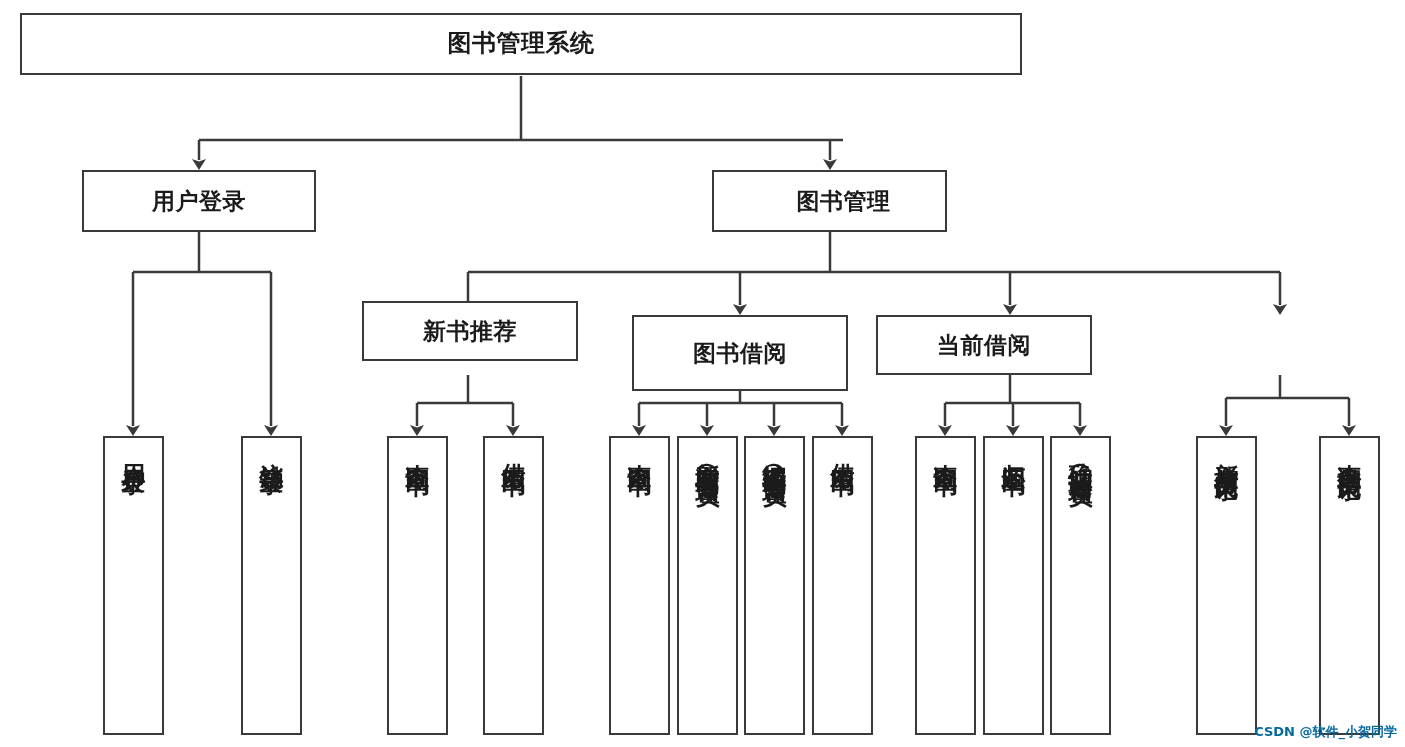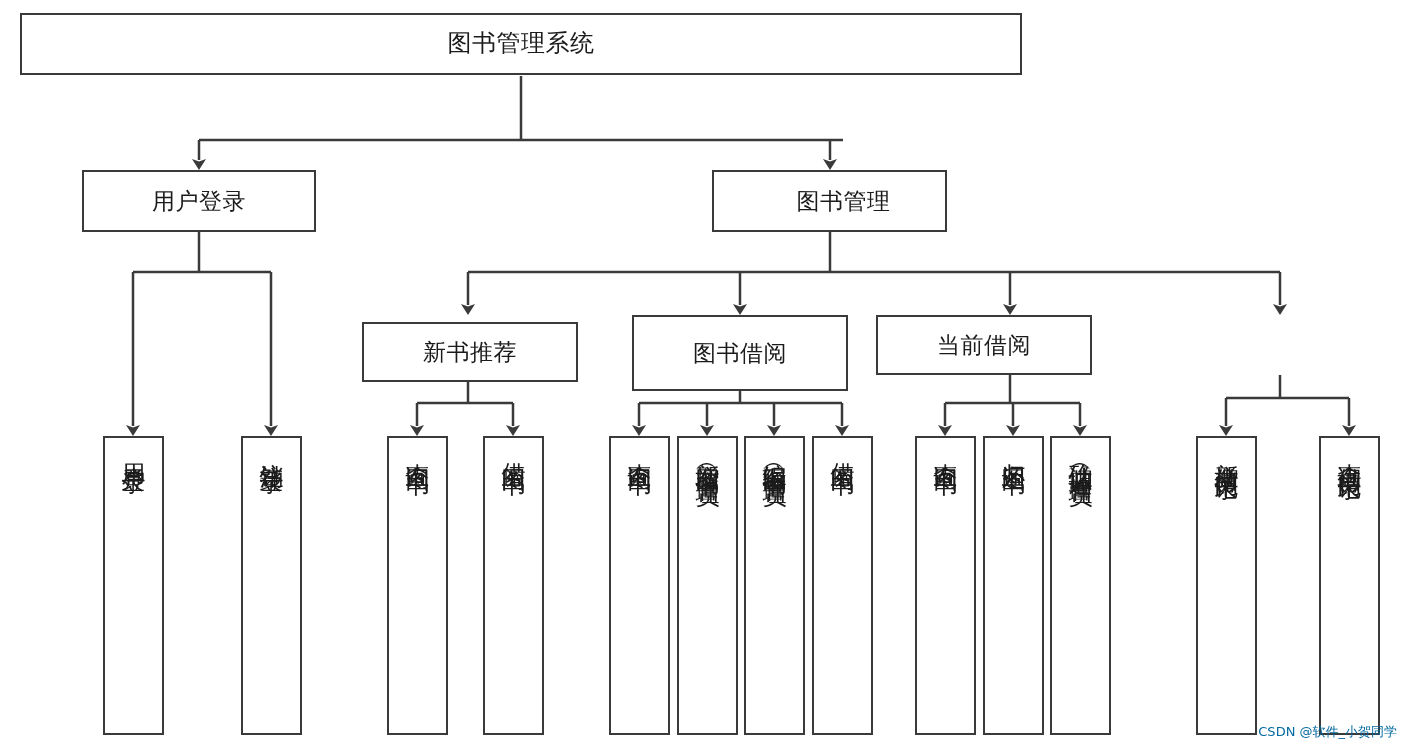--- a/index.html
+++ b/index.html
@@ -9,20 +9,21 @@
   }
   body {
     font-family: "DejaVu Sans", "Liberation Sans", sans-serif;
   }
   #canvas {
     position: relative;
     width: 1405px;
     height: 747px;
     background: #ffffff;
     overflow: hidden;
+    font-weight: bold;
   }
   svg#wires {
     position: absolute;
     left: 0;
     top: 0;
     width: 1405px;
     height: 747px;
     pointer-events: none;
   }
   .node {
@@ -133,21 +134,21 @@
     <span class="lbl">图书管理系统</span>
   </div>
 
   <div class="node h" style="left:82px; top:170px; width:234px; height:62px;">
     <span class="lbl">用户登录</span>
   </div>
   <div class="node h" style="left:712px; top:170px; width:235px; height:62px;padding-left:28px;">
     <span class="lbl">图书管理</span>
   </div>
 
-  <div class="node h" style="left:362px; top:322px; width:216px; height:60px;">
+  <div class="node h" style="left:362px; top:301px; width:216px; height:60px;">
     <span class="lbl">新书推荐</span>
   </div>
   <div class="node h" style="left:632px; top:315px; width:216px; height:76px;">
     <span class="lbl">图书借阅</span>
   </div>
   <div class="node h" style="left:876px; top:315px; width:216px; height:60px;">
     <span class="lbl">当前借阅</span>
   </div>
 
   <div class="node v" style="left:103px; top:436px; width:61px; height:299px;">

